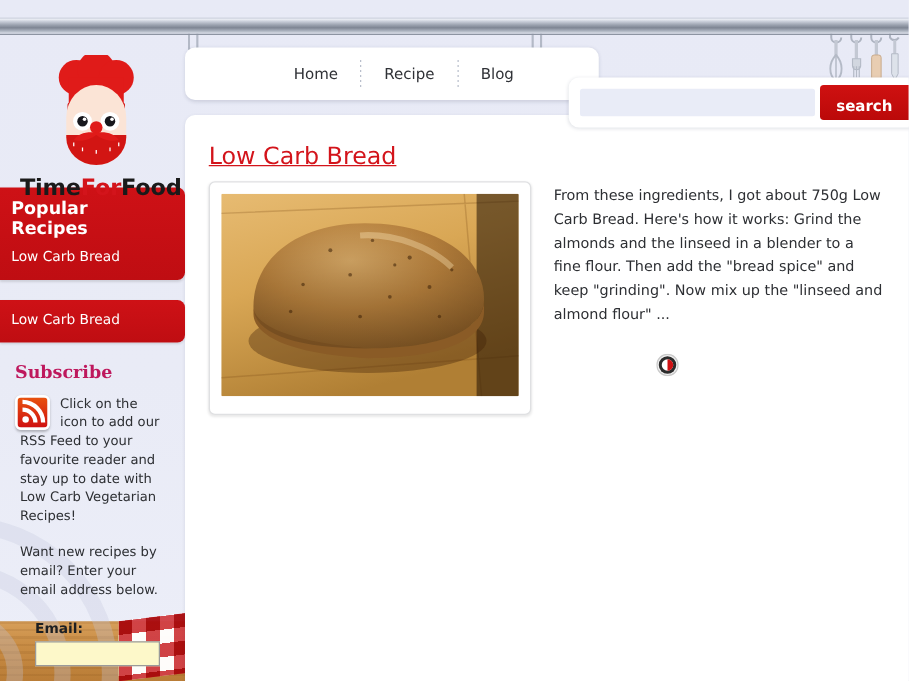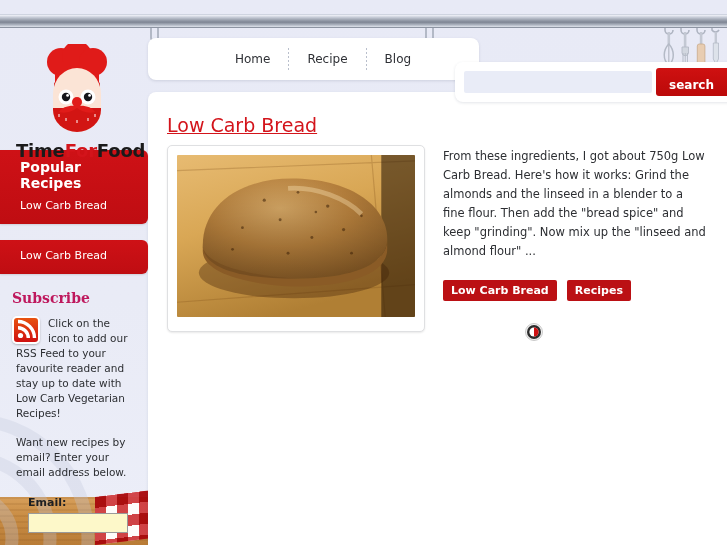--- a/index.html
+++ b/index.html
@@ -159,21 +159,21 @@
     font-size:11px; font-weight:bold; padding:4px 8px;
     margin-right:5px; border-radius:2px; cursor:pointer;
   }
   #share-row { margin-top:22px; margin-left:82px; }
 
   
   #sidebar { position:absolute; left:0; top:150px; width:148px; z-index:3; }
   .side-box {
     background: linear-gradient(to bottom, #ce1116 0%, #bf0d12 100%);
     border-radius:0 6px 6px 0;
-    color:#fff; padding:9px 12px 12px 20px; margin-bottom:16px;
+    color:#fff; padding:9px 12px 12px 9px; margin-bottom:16px;
     box-shadow: 0 1px 2px rgba(0,0,0,0.12);
     box-sizing:border-box; width:148px;
   }
   .side-box h3 {
     margin:0 0 8px 0; font-size:14px; font-weight:bold; color:#fff;
   }
   .side-link {
     font-size:11px; color:#ffffff; text-decoration:none;
     display:block; cursor:pointer;
   }
@@ -353,24 +353,20 @@
             <circle cx="112" cy="100" r="1.5"></circle>
           <circle cx="176" cy="100" r="1.4"></circle>
             <circle cx="140" cy="58" r="1.3"></circle>
         </g>
         <path d="M112 34 C140 32 170 44 186 60" stroke="rgba(255,236,190,0.35)" stroke-width="5" fill="none"></path>
       </svg>
     </div>
 
     <div id="post-right">
       <p id="post-excerpt">From these ingredients, I got about 750g Low Carb Bread. Here's how it works: Grind the almonds and the linseed in a blender to a fine flour. Then add the "bread spice" and keep "grinding". Now mix up the "linseed and almond flour" ...</p>
-      <div>
-        <span class="tag">Low Carb Bread</span>
-        <span class="tag">Recipes</span>
-      </div>
       <div id="share-row">
         <svg width="18" height="18" viewBox="0 0 18 18" style="cursor:pointer;">
           <circle cx="9" cy="9" r="8.5" fill="#f2f2f2" stroke="#c9c9c9" stroke-width="1"></circle>
           <circle cx="9" cy="9" r="7" fill="#2c2c2c"></circle>
           <circle cx="9" cy="9" r="4.6" fill="#ffffff"></circle>
           <path d="M9 4.4 A4.6 4.6 0 0 1 9 13.6 Z" fill="#cf1113"></path>
         </svg>
       </div>
     </div>
 

